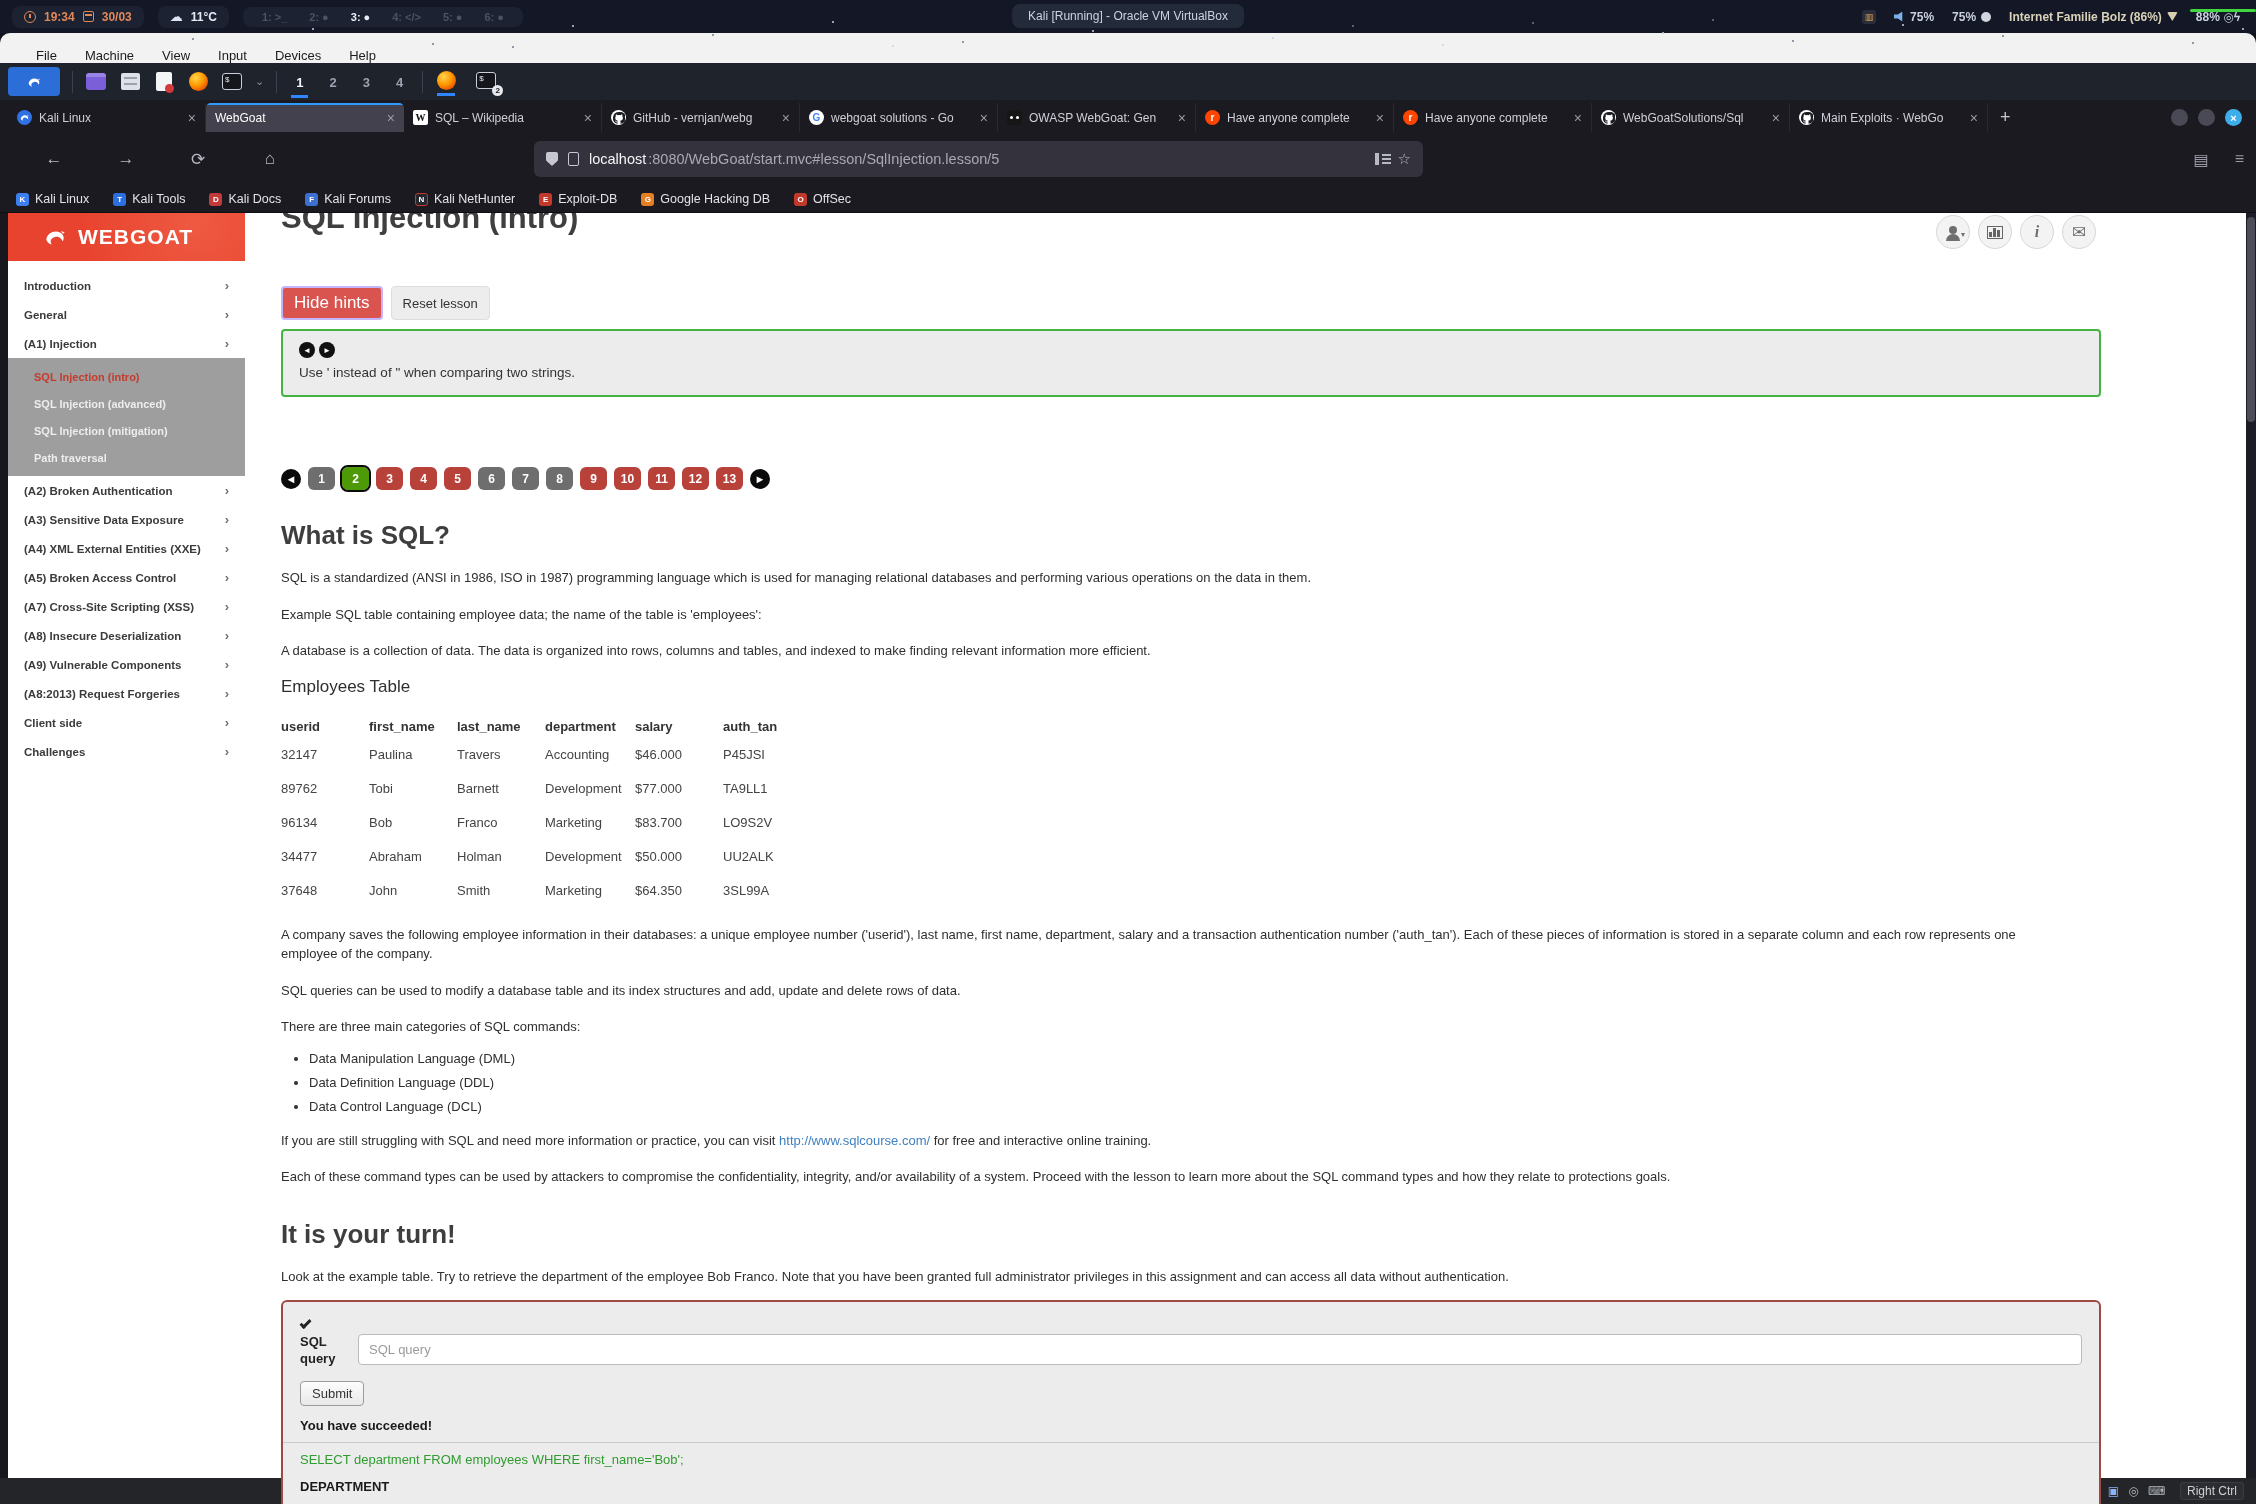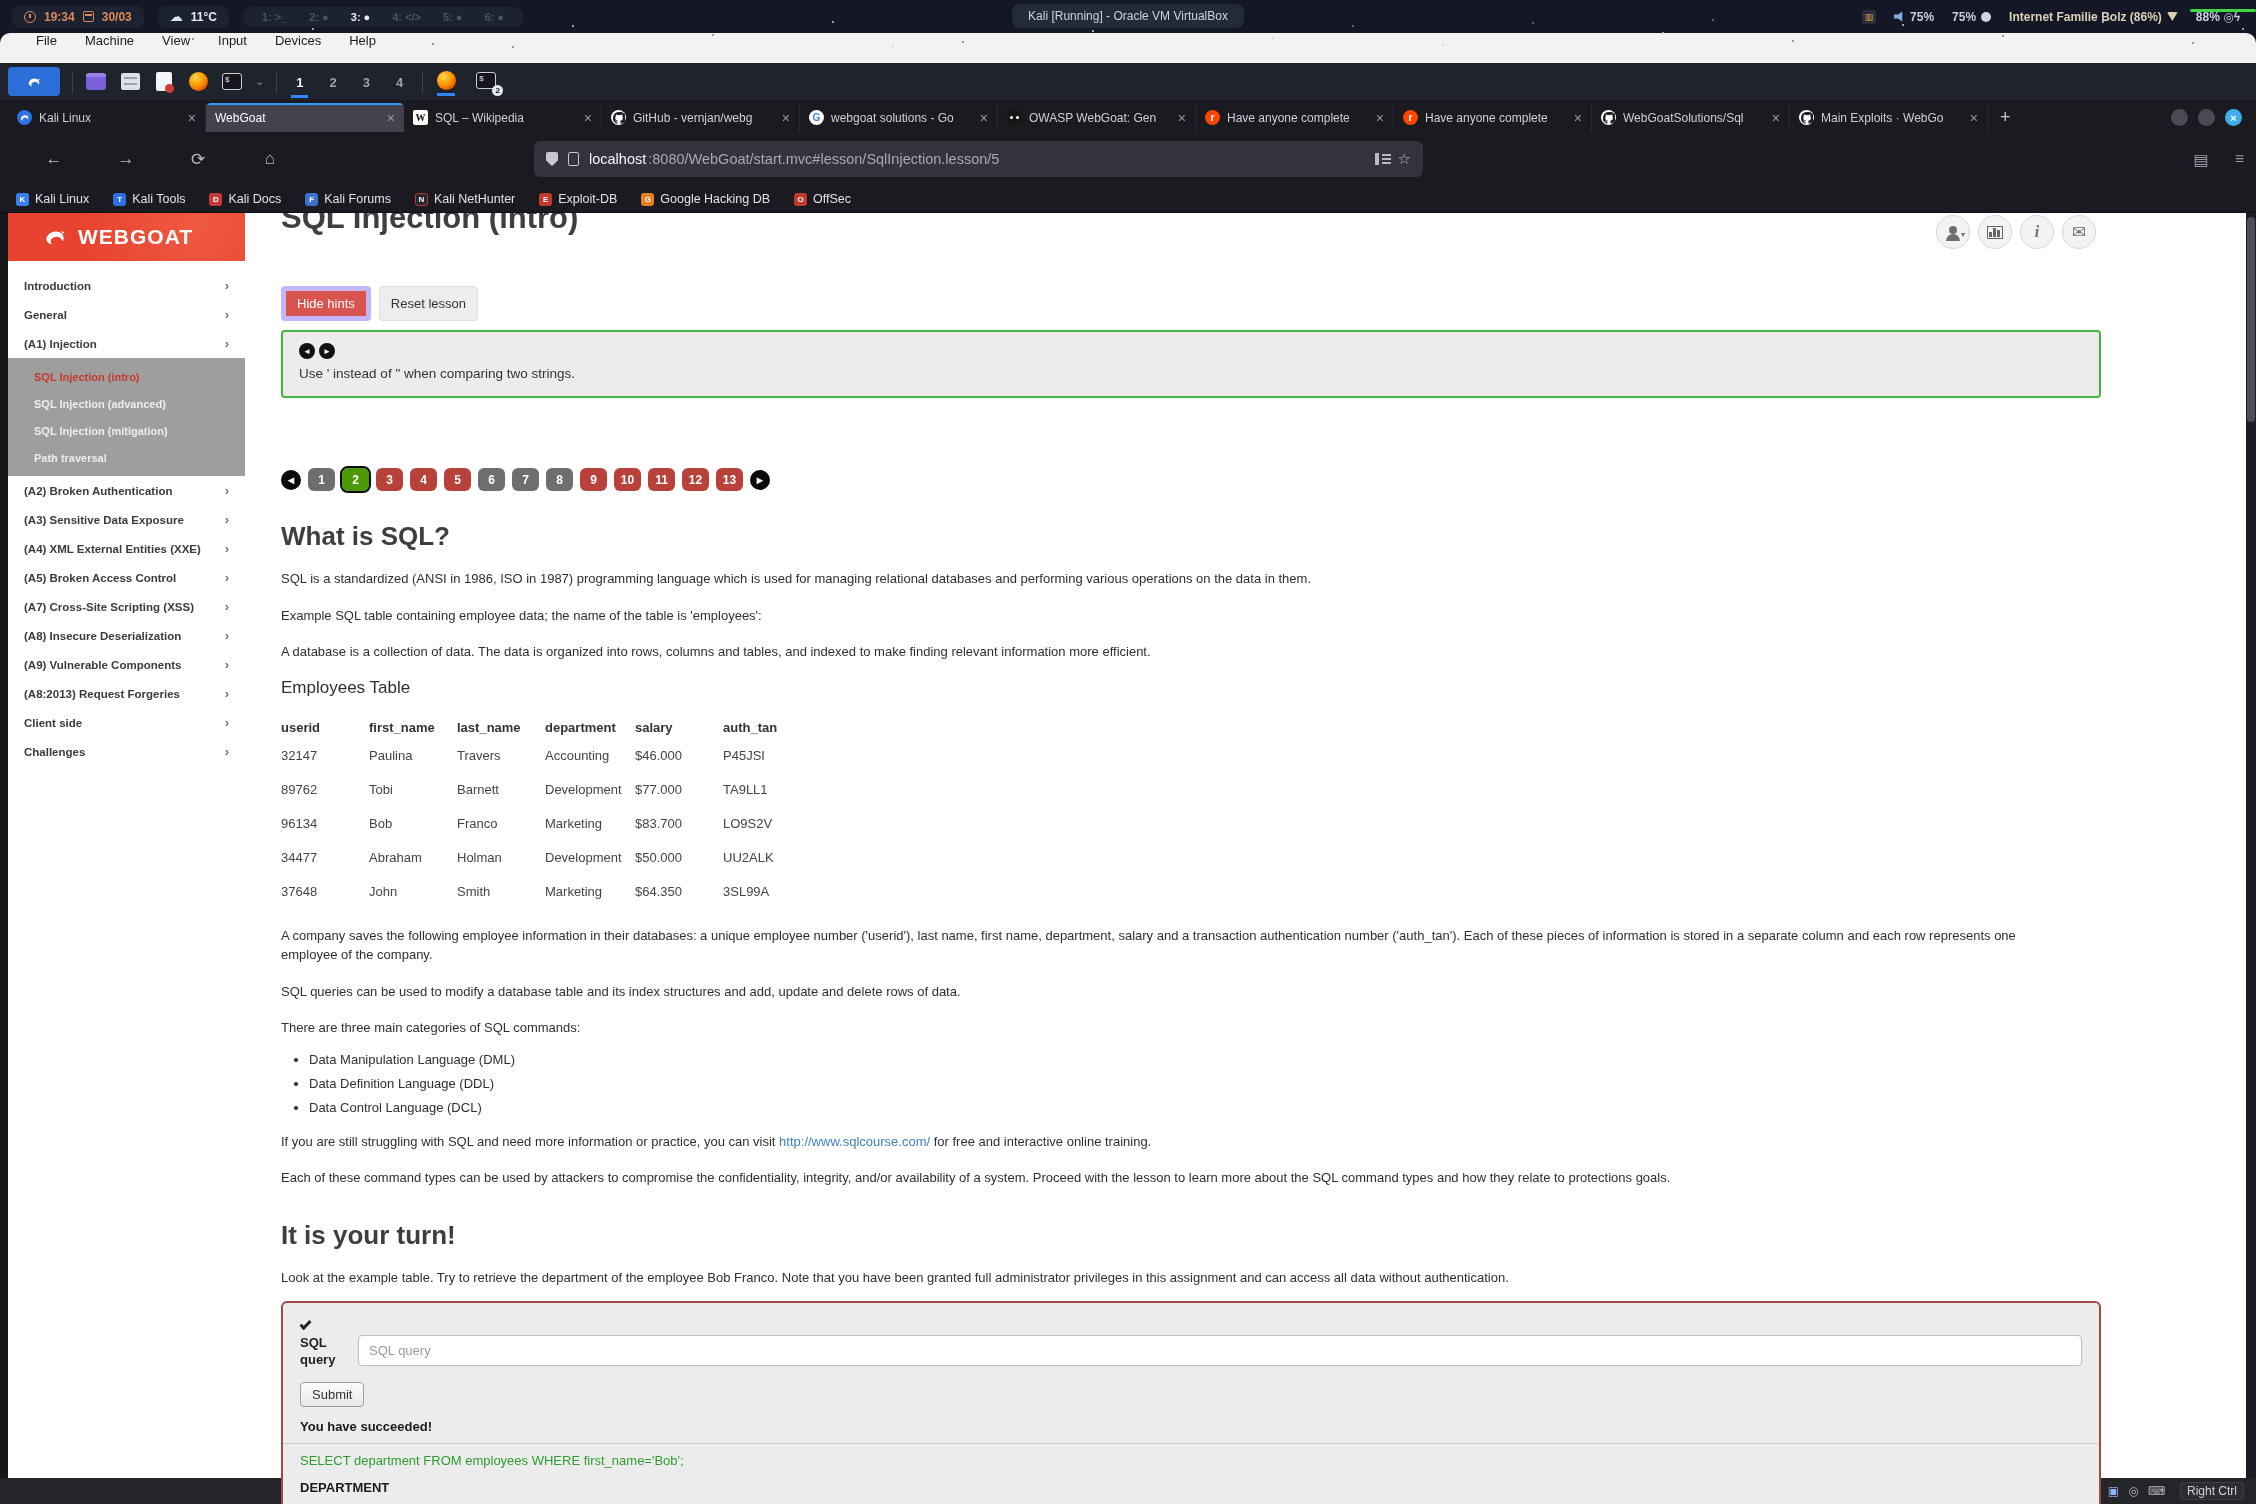--- a/index.html
+++ b/index.html
@@ -25,21 +25,21 @@
   .hmod{display:flex;align-items:center;gap:5px;font-weight:bold}
   .spk-ic{width:11px;height:10px;background:#7fb0e8;clip-path:polygon(0 30%,35% 30%,75% 0,75% 100%,35% 70%,0 70%)}
   .gauge-ic{width:10px;height:10px;border-radius:50%;background:#d0d6e0}
   .wifi-ic{width:11px;height:9px;background:#d8cfae;clip-path:polygon(50% 100%,0 0,100% 0);border-radius:2px}
   .net-txt{color:#d9d2b8}
   .orange-mod{width:14px;height:14px;border-radius:3px;background:#2a2e3a;color:#e5a24c;font-size:9px;display:flex;align-items:center;justify-content:center}
   #charge-line{position:absolute;right:0;top:9px;width:66px;height:3px;background:#3ed83e;border-radius:2px}
 
   
   #vbox{position:absolute;top:33px;left:0;width:2256px;height:1471px;border-radius:10px 10px 0 0;overflow:hidden;display:flex;flex-direction:column;background:#17171d}
-  #vbox-menubar{height:30px;background:#f2f2f2;display:flex;align-items:flex-start;gap:28px;padding-left:36px;flex:0 0 auto}
+  #vbox-menubar{height:30px;background:#f2f2f2;display:flex;align-items:flex-end;gap:28px;padding-left:36px;flex:0 0 auto}
   .vmenu{font-size:13px;color:#1c1c1c}
 
   
   #kali-panel{height:37px;background:#1f232b;display:flex;align-items:center;padding:0 8px;gap:12px;flex:0 0 auto}
   .ksep{width:1px;height:22px;background:#3a4150}
   #kali-launcher{width:52px;height:29px;background:#2b6ed8;border-radius:4px;display:flex;align-items:center;justify-content:center}
   .panel-ic{width:22px;height:20px;display:flex;align-items:center;justify-content:center}
   .ic-purplewin{width:20px;height:17px;background:#7b5fd8;border-radius:3px;border-top:4px solid #9a83e8}
   .ic-cabinet{width:19px;height:17px;background:#dde1e8;border-radius:2px;position:relative}
   .ic-cabinet::before{content:"";position:absolute;left:3px;right:3px;top:4px;height:2px;background:#9aa1ad;box-shadow:0 6px #9aa1ad}
@@ -115,21 +115,21 @@
   .person-ic{width:14px;height:13px;position:relative}
   .person-ic::before{content:"";position:absolute;left:3px;top:0;width:8px;height:8px;border-radius:50%;background:#6f6f6f}
   .person-ic::after{content:"";position:absolute;left:0;bottom:-2px;width:14px;height:7px;border-radius:7px 7px 0 0;background:#6f6f6f}
   .caret-d{position:absolute;right:4px;bottom:9px;font-size:8px;color:#6f6f6f}
   .chart-ic{width:16px;height:13px;border:1px solid #666;display:flex;align-items:flex-end;gap:1px;padding:1px}
   .chart-ic i{display:block;width:3px;background:#666}
   .info-ic{font-family:"Liberation Serif",serif;font-style:italic;font-weight:bold;font-size:16px}
   .mail-ic{font-size:17px}
 
   #btn-row{margin-top:47px;display:flex;gap:8px}
-  .btn-red{background:#d9534f;color:#fff;border:5px solid #c4b5fd;border-radius:4px;font-size:13px;padding:5px 11px}
+  .btn-red{background:#d9534f;color:#fff;border:2px solid #c4b5fd;border-radius:4px;font-size:17px;padding:5px 11px}
   .btn-gray{background:#ededed;color:#333;border:1px solid #ddd;border-radius:4px;font-size:13px;padding:5px 11px}
   #hintbox{margin-top:9px;width:1820px;border:2px solid #43b443;border-radius:4px;background:#ececec;padding:11px 16px;height:68px}
   .hint-arrows{display:flex;gap:4px}
   .harrow{width:16px;height:16px;border-radius:50%;background:#111;color:#fff;font-size:8px;display:flex;align-items:center;justify-content:center}
   #hint-text{margin-top:7px;font-size:13.5px;color:#333}
 
   #pager{margin-top:70px;display:flex;gap:7px;align-items:center}
   .parrow{width:20px;height:20px;border-radius:50%;background:#0a0a0a;color:#fff;font-size:11px;display:flex;align-items:center;justify-content:center;font-weight:bold}
   .pg{min-width:27px;height:23px;border-radius:6px;color:#fff;font-size:12px;font-weight:bold;display:flex;align-items:center;justify-content:center;padding:0 4px}
   .pg.gray{background:#6e6e6e}

